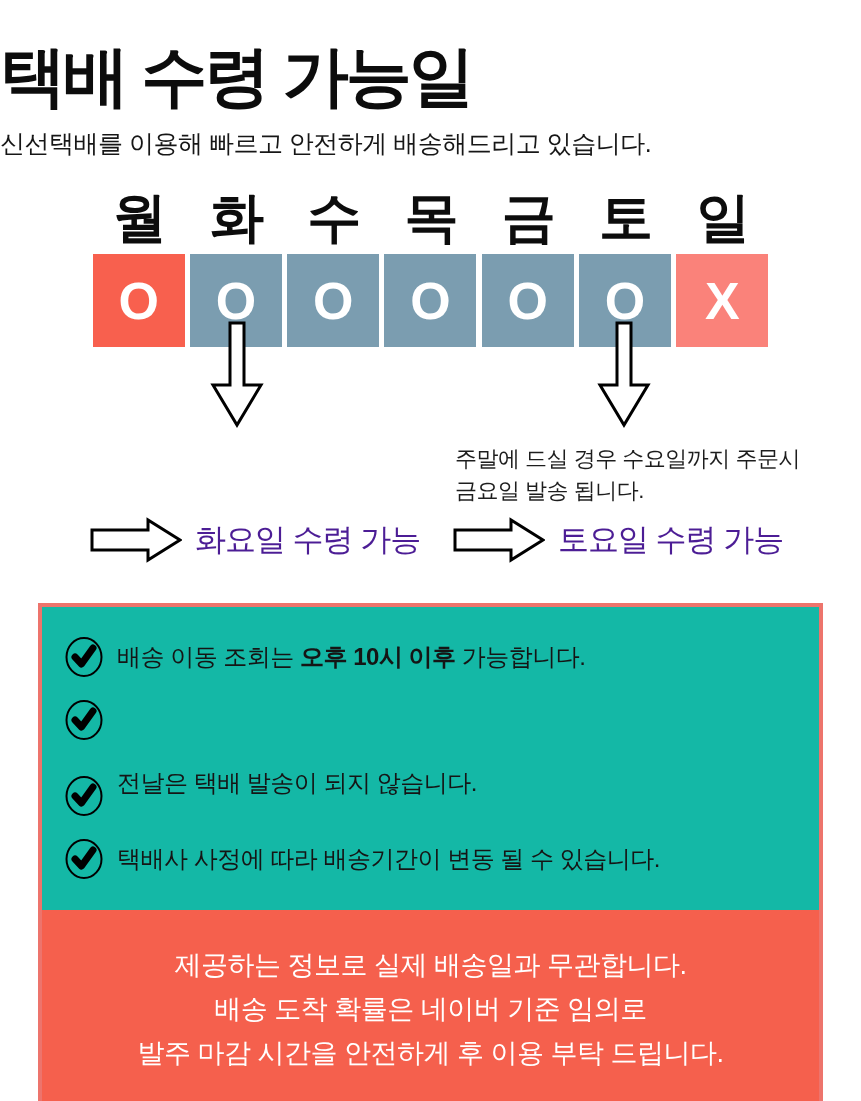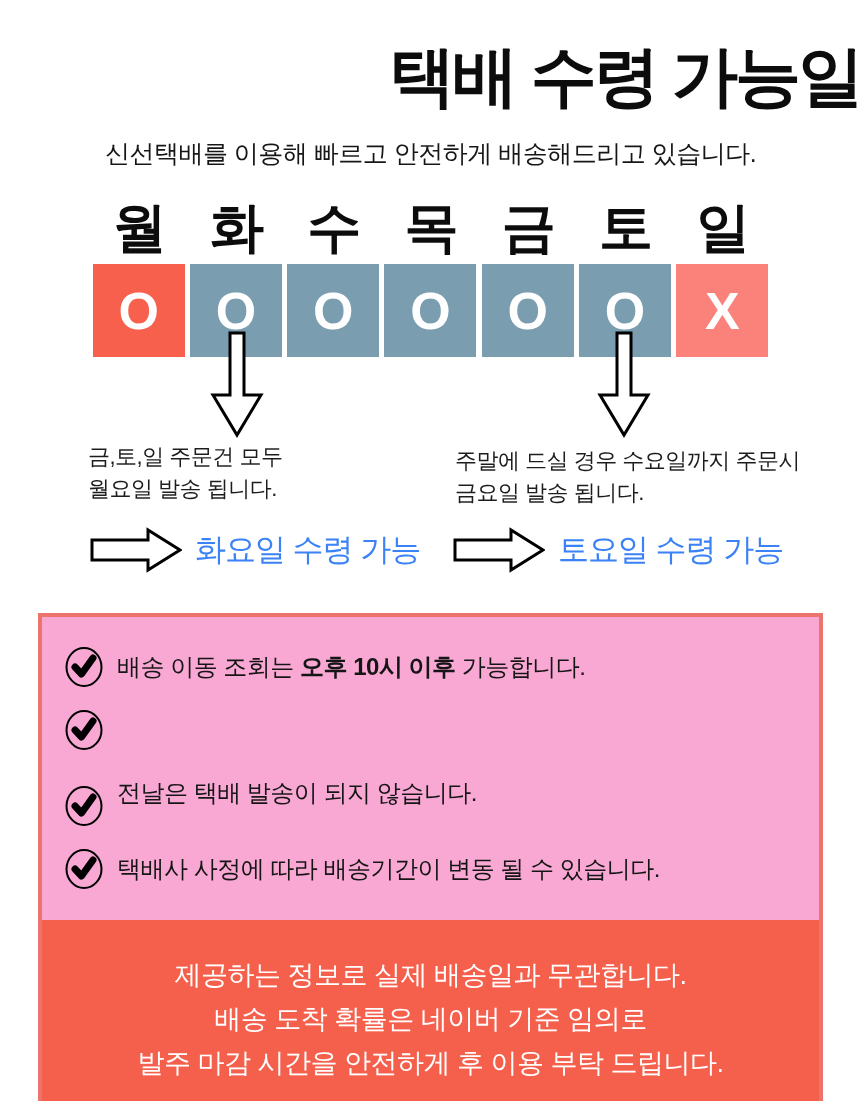--- a/index.html
+++ b/index.html
@@ -9,31 +9,30 @@
     height: 1101px;
     margin: 0 auto;
     font-family: "Liberation Sans", sans-serif;
     color: #1a1a1a;
     overflow: hidden;
   }
   .canvas { width: 861px; height: 1101px; position: relative; background: #fff; }
 
   
   .title {
-    text-align: right;
+    text-align: left;
     margin-top: 42px;
     font-size: 66px;
     font-weight: 900;
     letter-spacing: -3px;
     color: #0c0c0c;
     line-height: 1.05;
   }
   .subtitle {
-    text-align: center;
-    margin-top: 26px;
+    margin-top: 16px;
     font-size: 25px;
     font-weight: 500;
     letter-spacing: -0.5px;
     color: #161616;
   }
 
   
   .week {
     width: 676px;
     margin: 26px auto 0 auto;
@@ -81,43 +80,43 @@
   
   .notes {
     position: relative;
     height: 76px;
     font-size: 22px;
     line-height: 1.45;
     letter-spacing: -0.5px;
     color: #1d1d1d;
   }
   .note-left  { position: absolute; left: 88px;  top: 0; }
-  .note-right { position: absolute; left: 455px; top: 4px; }
+  .note-right { position: absolute; left: 455px; top: 12px; }
 
   
   .results { position: relative; height: 58px; margin-top: 10px; }
   .result-group { position: absolute; top: 0; display: flex; align-items: center; }
   .result-group.left  { left: 90px; }
   .result-group.right { left: 453px; }
   .result-arrow { width: 92px; height: 46px; flex: 0 0 auto; }
   .result-label {
     margin-left: 13px;
     font-size: 31px;
     font-weight: 500;
     letter-spacing: -1px;
-    color: #3b82f6;
+    color: #4c1d95;
     white-space: nowrap;
   }
 
   
   .card {
     margin: 28px 38px 0 38px;
     border: 4px solid var(--card_border, #ed746c);
   }
-  .card-white { background: #f9a8d4; padding: 26px 30px 30px 22px; }
+  .card-white { background: #14b8a6; padding: 26px 30px 30px 22px; }
   .check-item { display: flex; align-items: flex-start; margin-top: 20px; }
   .check-item:first-child { margin-top: 2px; }
   .check-icon { width: 40px; height: 42px; flex: 0 0 auto; margin-top: 1px; }
   .check-text {
     margin-left: 13px;
     font-size: 24px;
     line-height: 1.42;
     letter-spacing: -0.5px;
     color: #151515;
     padding-top: 5px;
@@ -190,24 +189,20 @@
   <div class="arrows-zone">
     <svg class="down-arrow left" viewBox="0 0 54 108" xmlns="http://www.w3.org/2000/svg">
       <path d="M20 2 L34 2 L34 64 L51 64 L27 104 L3 64 L20 64 Z" fill="#ffffff" stroke="#000000" stroke-width="3" stroke-linejoin="miter"></path>
     </svg>
     <svg class="down-arrow right" viewBox="0 0 54 108" xmlns="http://www.w3.org/2000/svg">
       <path d="M20 2 L34 2 L34 64 L51 64 L27 104 L3 64 L20 64 Z" fill="#ffffff" stroke="#000000" stroke-width="3" stroke-linejoin="miter"></path>
     </svg>
   </div>
 
   <div class="notes">
-    <div class="note-left">
-      <div>금,토,일 주문건 모두</div>
-      <div>월요일 발송 됩니다.</div>
-    </div>
     <div class="note-right">
       <div>주말에 드실 경우 수요일까지 주문시</div>
       <div>금요일 발송 됩니다.</div>
     </div>
   </div>
 
   <div class="results">
     <div class="result-group left">
       <svg class="result-arrow" viewBox="0 0 92 46" xmlns="http://www.w3.org/2000/svg">
         <path d="M2 13 L58 13 L58 3 L90 23 L58 43 L58 33 L2 33 Z" fill="#ffffff" stroke="#000000" stroke-width="3" stroke-linejoin="miter"></path>

